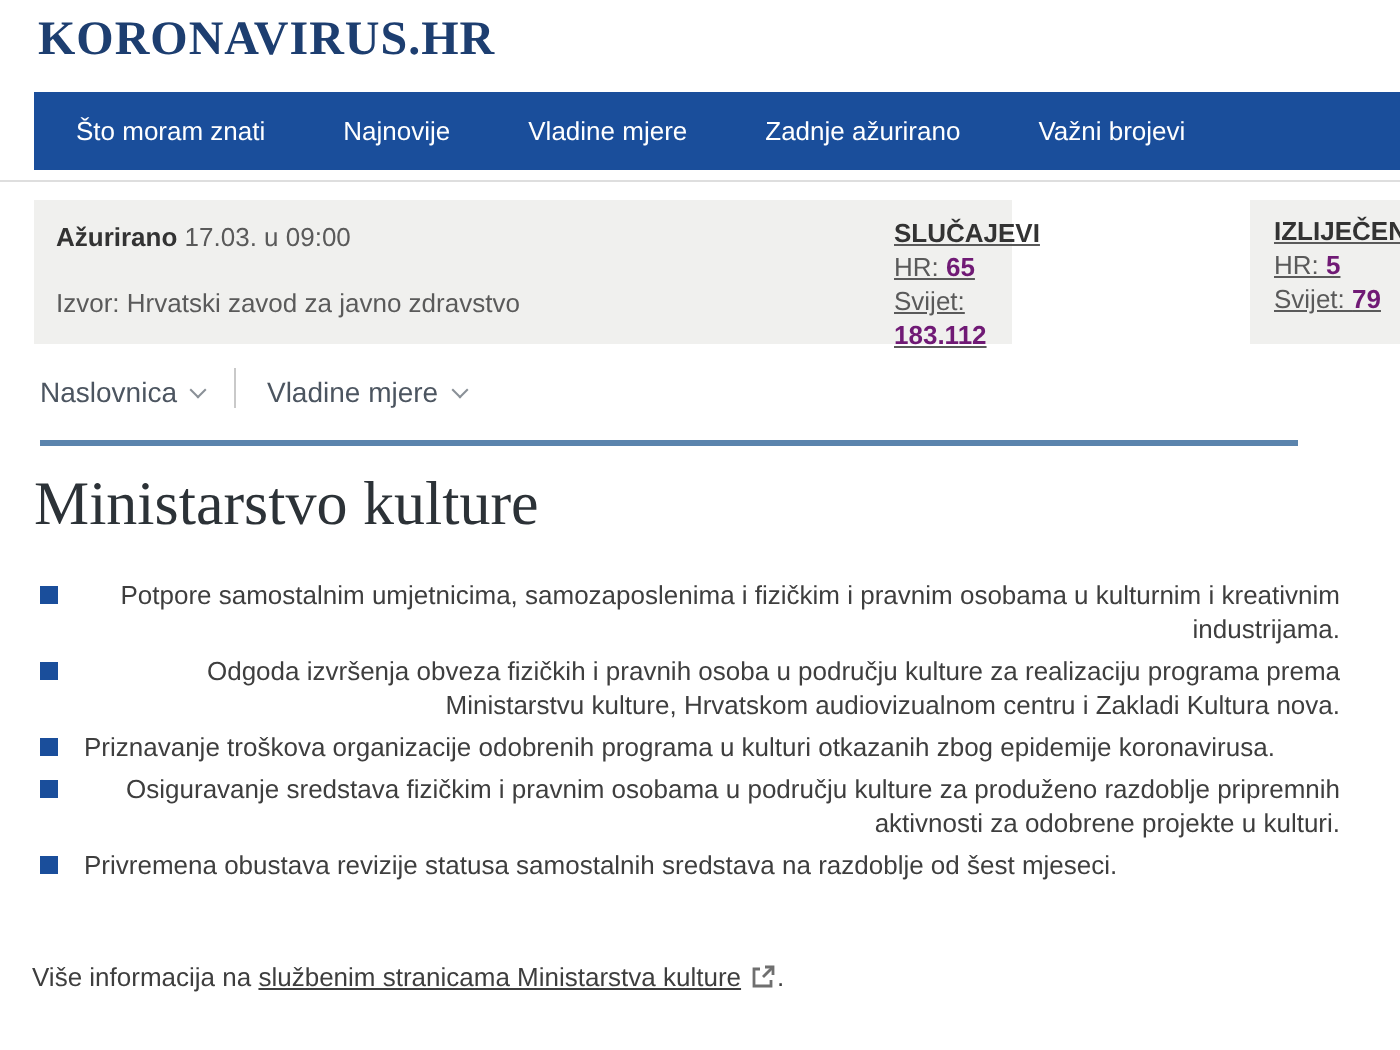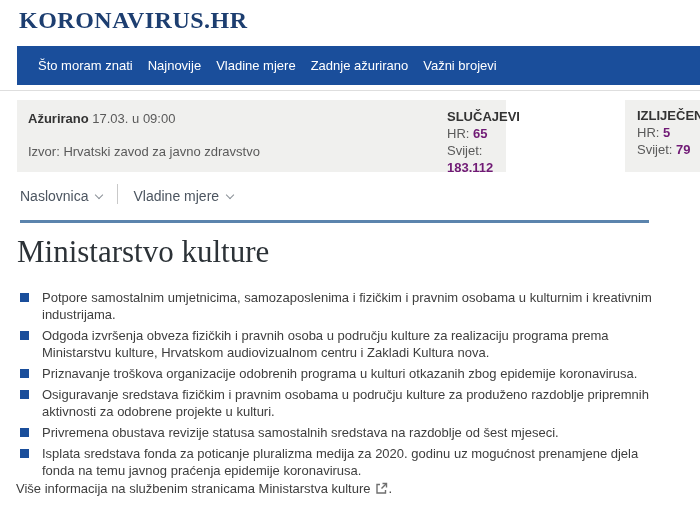--- a/index.html
+++ b/index.html
@@ -20,38 +20,38 @@
   .logo{
     position:absolute;left:19px;top:7px;
     font-family:"Liberation Serif",serif;font-weight:bold;
     font-size:24px;letter-spacing:.5px;color:var(--brand-navy);
     text-decoration:none;cursor:pointer;
   }
   
   .navbar{
     position:absolute;left:17px;top:46px;right:0;height:39px;
     background:var(--nav-blue);
-    display:flex;align-items:center;gap:15px;padding-left:21px;
+    display:flex;align-items:center;gap:39px;padding-left:21px;
   }
   .navbar a{color:#fff;font-size:13px;text-decoration:none;white-space:nowrap;cursor:pointer;}
   
   .thin-rule{position:absolute;left:0;top:90px;width:700px;height:1px;background:#dedede;}
   
   .info-left{
     position:absolute;left:17px;top:100px;width:489px;height:72px;
     background:var(--panel-gray);
   }
   .info-right{
     position:absolute;left:625px;top:100px;width:115px;height:72px;
     background:var(--panel-gray);padding:7px 0 0 12px;overflow:hidden;
   }
   .updated-line{position:absolute;left:11px;top:11px;font-size:13px;color:var(--text-muted);}
   .updated-line b{color:#333;}
   .source-line{position:absolute;left:11px;top:44px;font-size:13px;color:var(--text-muted);}
-  .stat{font-size:13px;line-height:17px;color:var(--text-muted);}
+  .stat{font-size:13px;line-height:17px;color:var(--text-muted);text-decoration:underline;}
   .stat .stat-title{font-weight:bold;color:#333;display:block;}
   .stat b{color:#701a75;}
   .stat-cases{position:absolute;left:430px;top:8px;}
   
   .breadcrumb{
     position:absolute;left:20px;top:184px;display:flex;align-items:flex-end;
     font-size:14px;color:#4c5560;
   }
   .crumb{display:flex;align-items:center;cursor:pointer;white-space:nowrap;}
   .chev{
@@ -66,29 +66,29 @@
     position:absolute;left:17px;top:234px;
     font-family:"Liberation Serif",serif;font-weight:400;
     font-size:31px;color:#2c3237;
   }
   
   ul.measures{
     position:absolute;left:20px;top:289px;width:650px;list-style:none;
   }
   ul.measures li{
     display:flex;gap:13px;margin-bottom:4px;
-    font-size:13px;line-height:17px;color:var(--text-dark);
+    font-size:13px;line-height:17px;color:var(--text-dark);text-align:right;
   }
   .sq{flex:none;width:9px;height:9px;margin-top:4px;background:var(--nav-blue);}
   ul.measures li span.txt{max-width:628px;}
   
   .more-info{
     position:absolute;left:16px;top:481px;font-size:13px;color:var(--text-dark);
   }
-  .more-info a{color:inherit;cursor:pointer;}
+  .more-info a{color:inherit;text-decoration:underline;cursor:pointer;}
   .ext-icon{vertical-align:-2px;margin:0 1px 0 4px;}
 </style>
 </head>
 <body>
 
 <a class="logo">KORONAVIRUS.HR</a>
 
 <nav class="navbar">
   <a>Što moram znati</a>
   <a>Najnovije</a>
@@ -145,23 +145,19 @@
       <span class="txt">Priznavanje troškova organizacije odobrenih programa u kulturi otkazanih zbog epidemije koronavirusa.</span>
     </li>
   <li>
       <i class="sq"></i>
       <span class="txt">Osiguravanje sredstava fizičkim i pravnim osobama u području kulture za produženo razdoblje pripremnih aktivnosti za odobrene projekte u kulturi.</span>
     </li>
   <li>
       <i class="sq"></i>
       <span class="txt">Privremena obustava revizije statusa samostalnih sredstava na razdoblje od šest mjeseci.</span>
     </li>
-  <li>
-      <i class="sq"></i>
-      <span class="txt">Isplata sredstava fonda za poticanje pluralizma medija za 2020. godinu uz mogućnost prenamjene djela fonda na temu javnog praćenja epidemije koronavirusa.</span>
-    </li>
 </ul>
 
 <p class="more-info"><span>Više informacija na </span><a>službenim stranicama Ministarstva kulture</a><svg class="ext-icon" width="13" height="13" viewBox="0 0 13 13">
       <path d="M5 2.5 H2 V11 H10.5 V8" fill="none" stroke="#6f6f6f" stroke-width="1.4"></path>
       <path d="M7.5 1.5 H11.5 V5.5" fill="none" stroke="#6f6f6f" stroke-width="1.4"></path>
       <path d="M11.5 1.5 L6.5 6.5" fill="none" stroke="#6f6f6f" stroke-width="1.4"></path>
     </svg><span>.</span></p>
 
 </body></html>

